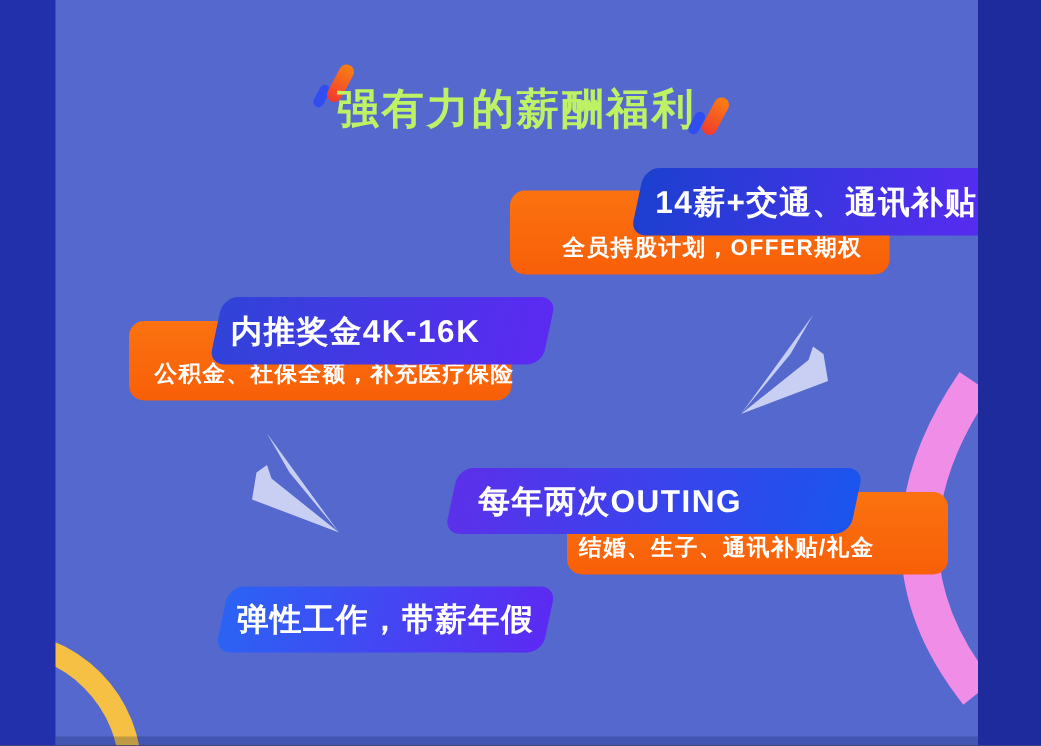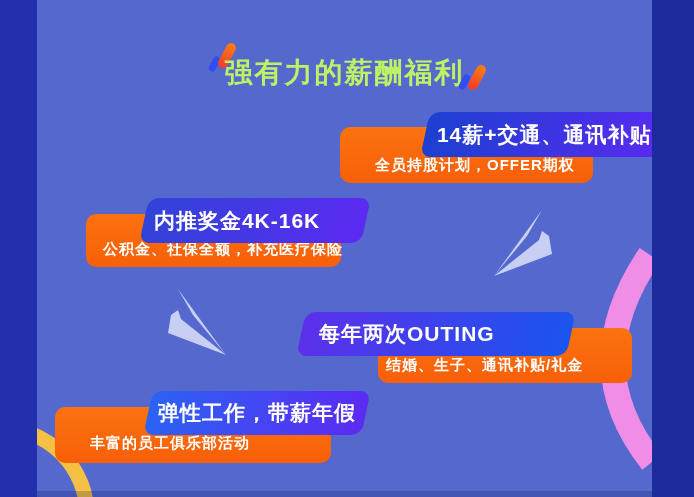--- a/index.html
+++ b/index.html
@@ -120,23 +120,20 @@
     <span class="main">内推奖金4K-16K</span>
   </div>
 
   <div class="ribbon-orange oo3">
     <span class="sub">结婚、生子、通讯补贴/礼金</span>
   </div>
   <div class="ribbon-blue bb3">
     <span class="main">每年两次OUTING</span>
   </div>
 
-  <div class="ribbon-orange oo4">
-    <span class="sub">丰富的员工俱乐部活动</span>
-  </div>
   <div class="ribbon-blue bb4">
     <span class="main">弹性工作，带薪年假</span>
   </div>
 
   <div class="bottom-strip"></div>
   <div class="border left"></div>
   <div class="border right"></div>
 
 </div>
 

